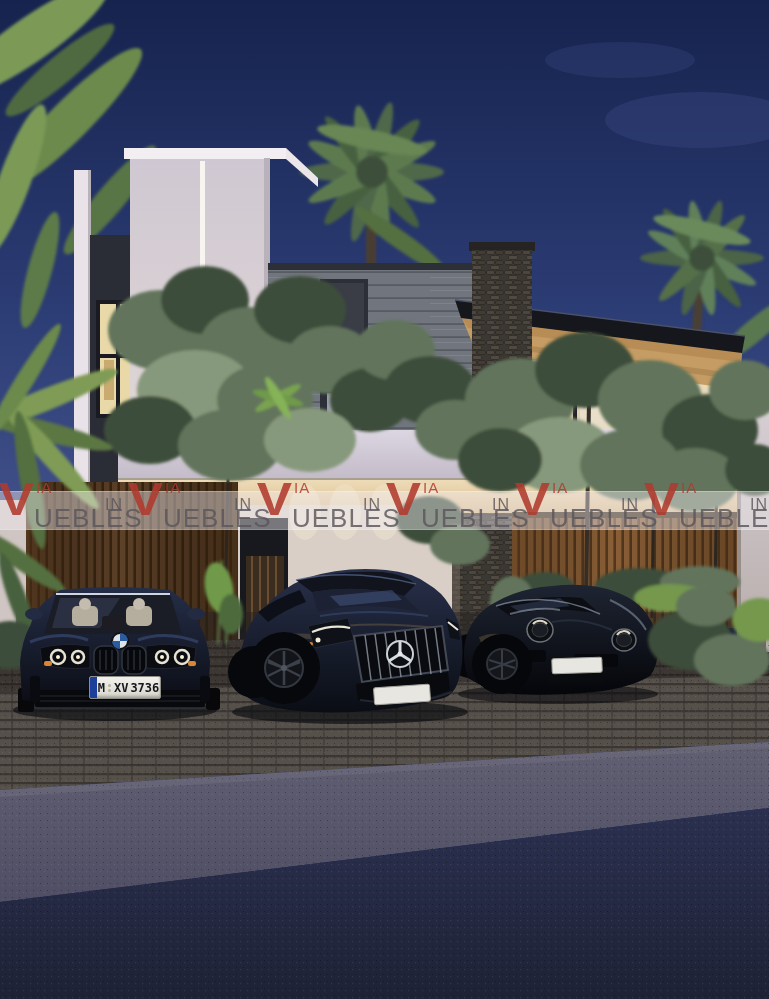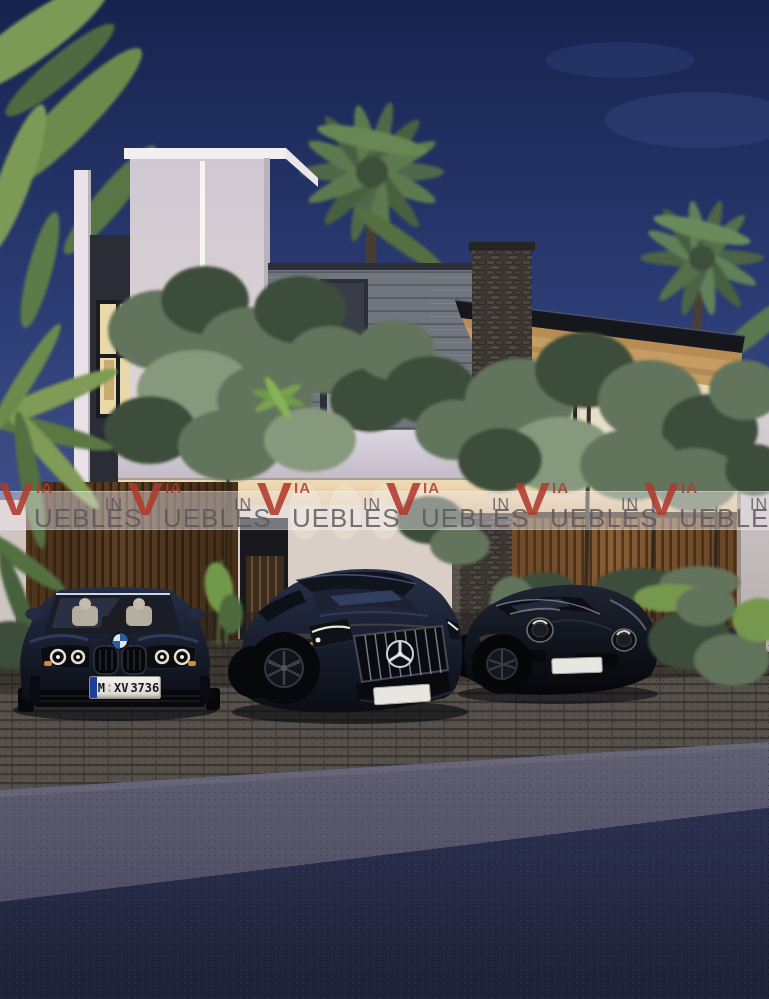--- a/index.html
+++ b/index.html
@@ -12,21 +12,21 @@
   .wm-strip{position:absolute;left:0;top:17px;width:100%;height:37px;
             background:rgba(243,240,244,.44);
             border-top:1px solid rgba(255,255,255,.28);
             border-bottom:1px solid rgba(255,255,255,.18);}
   .wm-row{position:absolute;left:-26px;top:0;display:flex;}
   .wmu{position:relative;flex:none;width:129px;height:56px;}
   .wmu i{font-style:normal;position:absolute;white-space:nowrap;}
   .wi{left:2px;top:22px;font-size:16px;letter-spacing:1px;color:rgba(90,86,90,.82);}
   .wv{left:27px;top:-2px;font-size:46px;font-weight:bold;color:rgba(176,58,46,.88);
       transform:scaleX(1.15);}
-  .wia{left:62px;top:5px;font-size:15px;font-weight:bold;color:rgba(176,58,46,.85);
+  .wia{left:62px;top:5px;font-size:15px;font-weight:normal;color:rgba(176,58,46,.85);
        letter-spacing:1px;}
   .ws{left:60px;top:29px;font-size:26px;letter-spacing:1px;color:rgba(90,86,90,.82);}
 
   
   .plate{position:absolute;left:89px;top:676px;width:70px;height:21px;z-index:3;
          background:linear-gradient(#f2f1ec,#d8d6cd);border:1px solid #8f8f88;
          border-radius:2px;display:flex;align-items:center;
          box-shadow:inset 0 -2px 3px rgba(0,0,0,.25),0 1px 2px rgba(0,0,0,.5);}
   .plate-band{width:7px;height:100%;background:#1d3f9c;border-radius:1px 0 0 1px;flex:none;}
   .plate-text{flex:1;display:flex;justify-content:center;align-items:center;gap:2px;

